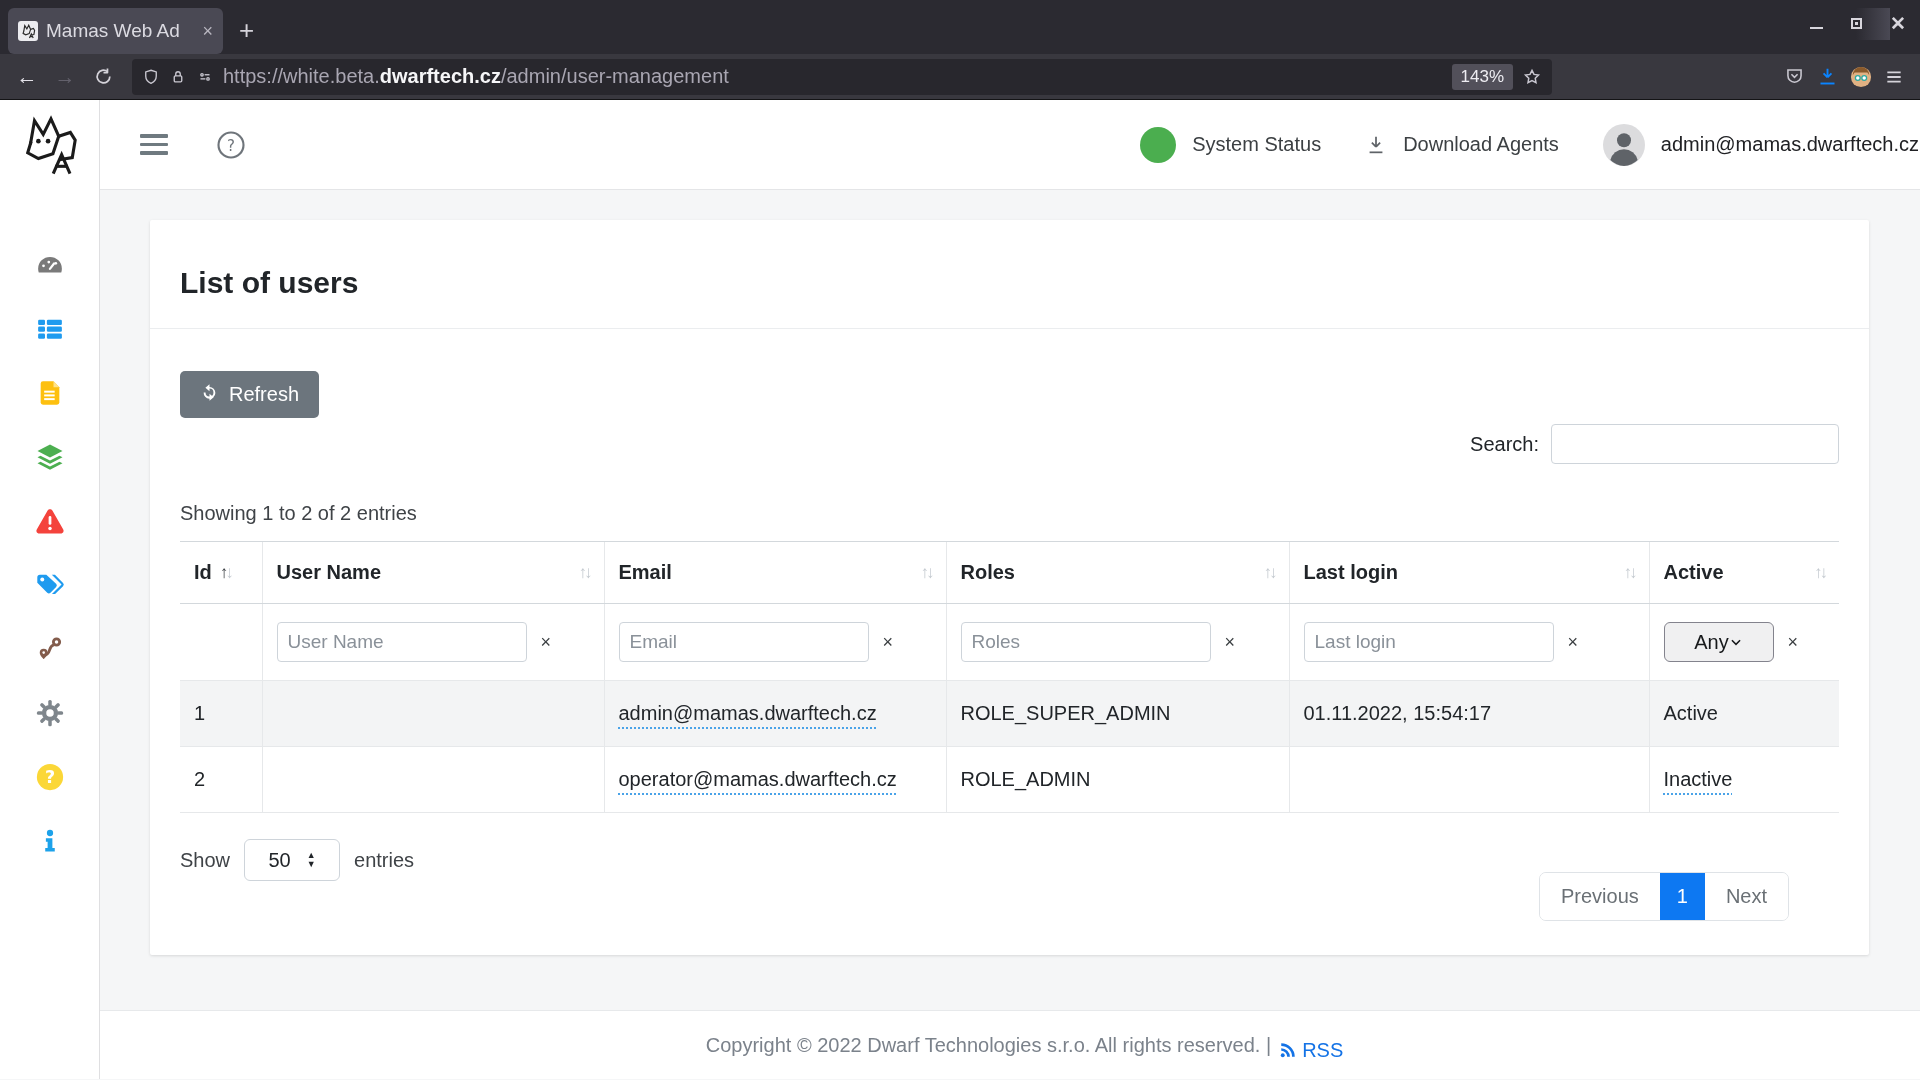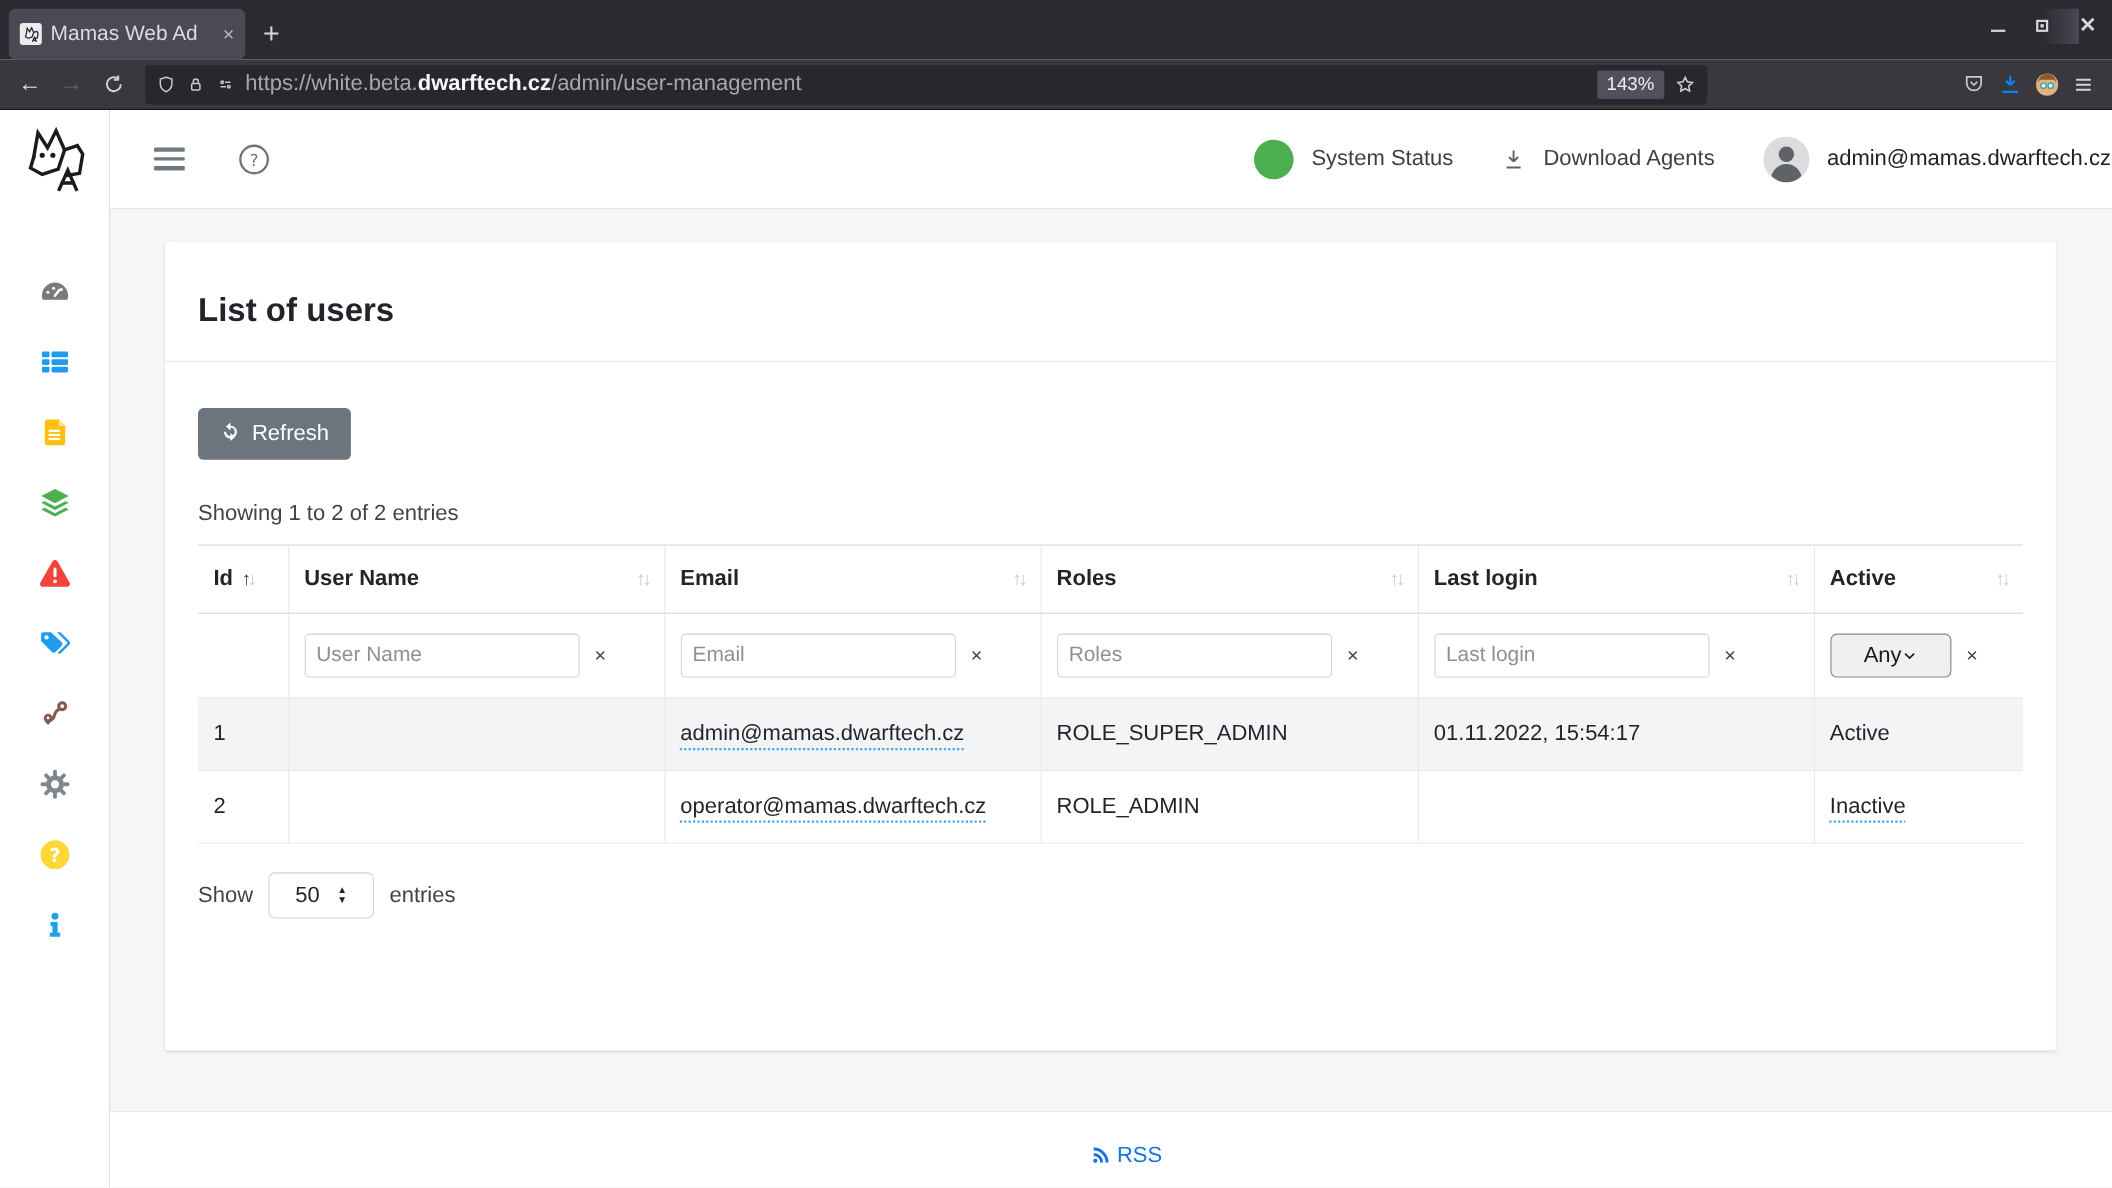--- a/index.html
+++ b/index.html
@@ -319,20 +319,24 @@
         <hr>
         <div class="card-pad">
           <button class="btn-refresh">
             <svg width="19" height="19" viewBox="0 0 24 24" fill="#fff">
                 <path d="M12 5V1.5L6.8 6 12 10.5V7a5 5 0 1 1-5 5H4.6A7.4 7.4 0 1 0 12 5z"></path>
                 <path d="M12 19v3.5L17.2 18 12 13.5V17z"></path>
               </svg>
             <span>Refresh</span>
           </button>
 
+          <div class="search-row">
+            <span>Search:</span>
+            <input type="text" style="">
+          </div>
 
           <div class="showing">Showing 1 to 2 of 2 entries</div>
 
           <table class="users">
             <colgroup>
                 <col style="width:82px">
                 <col style="width:342px">
                 <col style="width:342px">
                 <col style="width:343px">
                 <col style="width:360px">
@@ -441,25 +445,33 @@
             <div class="size-sel">
               <span>50</span>
               <span class="spin">
                   <span>▲</span>
                   <span>▼</span>
                 </span>
             </div>
             <span>entries</span>
           </div>
 
+          <div class="pager-row">
+            <div class="pager">
+              <span class="pg">Previous</span>
+              <span class="pg active">1</span>
+              <span class="pg">Next</span>
+            </div>
+          </div>
         </div>
       </div>
     </main>
 
     <footer class="footer">
+      <span>Copyright © 2022 Dwarf Technologies s.r.o. All rights reserved. |</span>
       <a>
         <svg width="18" height="18" viewBox="0 0 24 24" fill="#1473e6">
             <circle cx="5" cy="19" r="2.6"></circle>
             <path d="M3 9.5v3.6A7.9 7.9 0 0 1 10.9 21h3.6A11.5 11.5 0 0 0 3 9.5z"></path>
             <path d="M3 3v3.6A14.4 14.4 0 0 1 17.4 21H21A18 18 0 0 0 3 3z"></path>
           </svg>
         <span>RSS</span>
       </a>
     </footer>
   </div>

